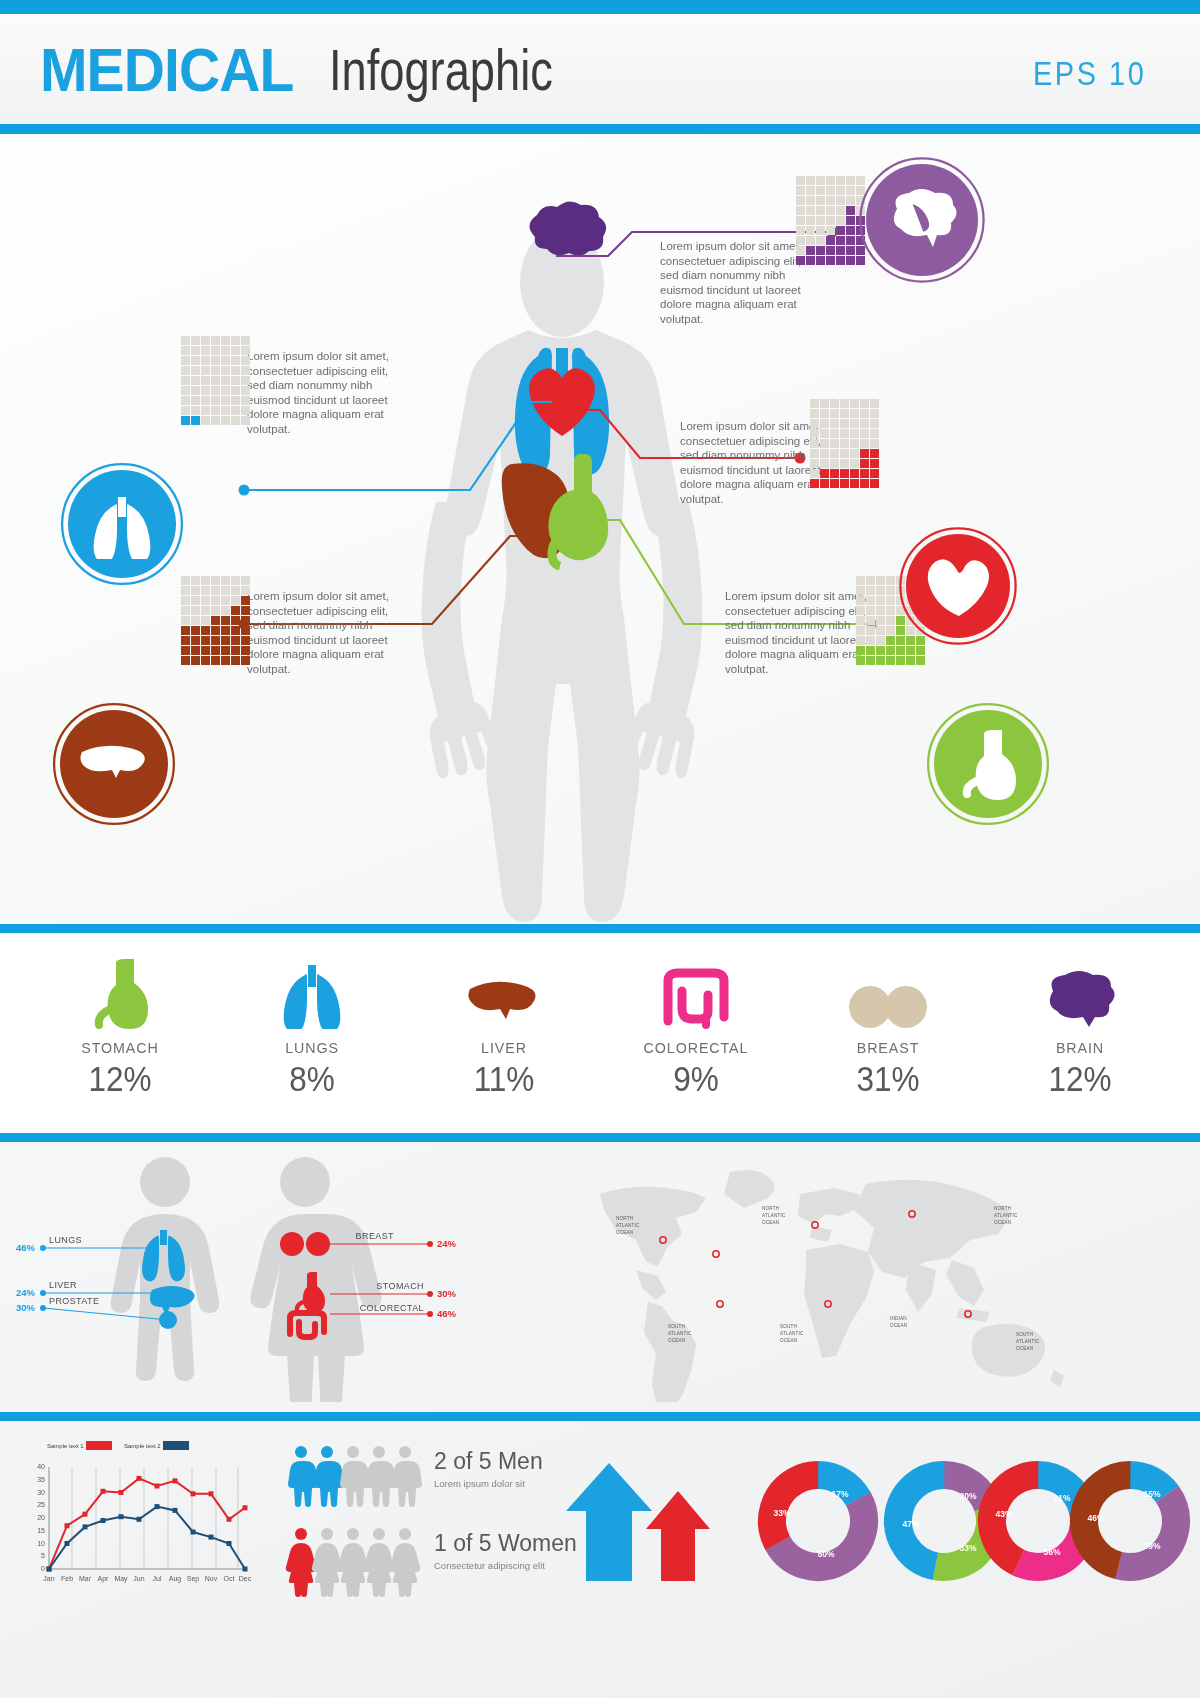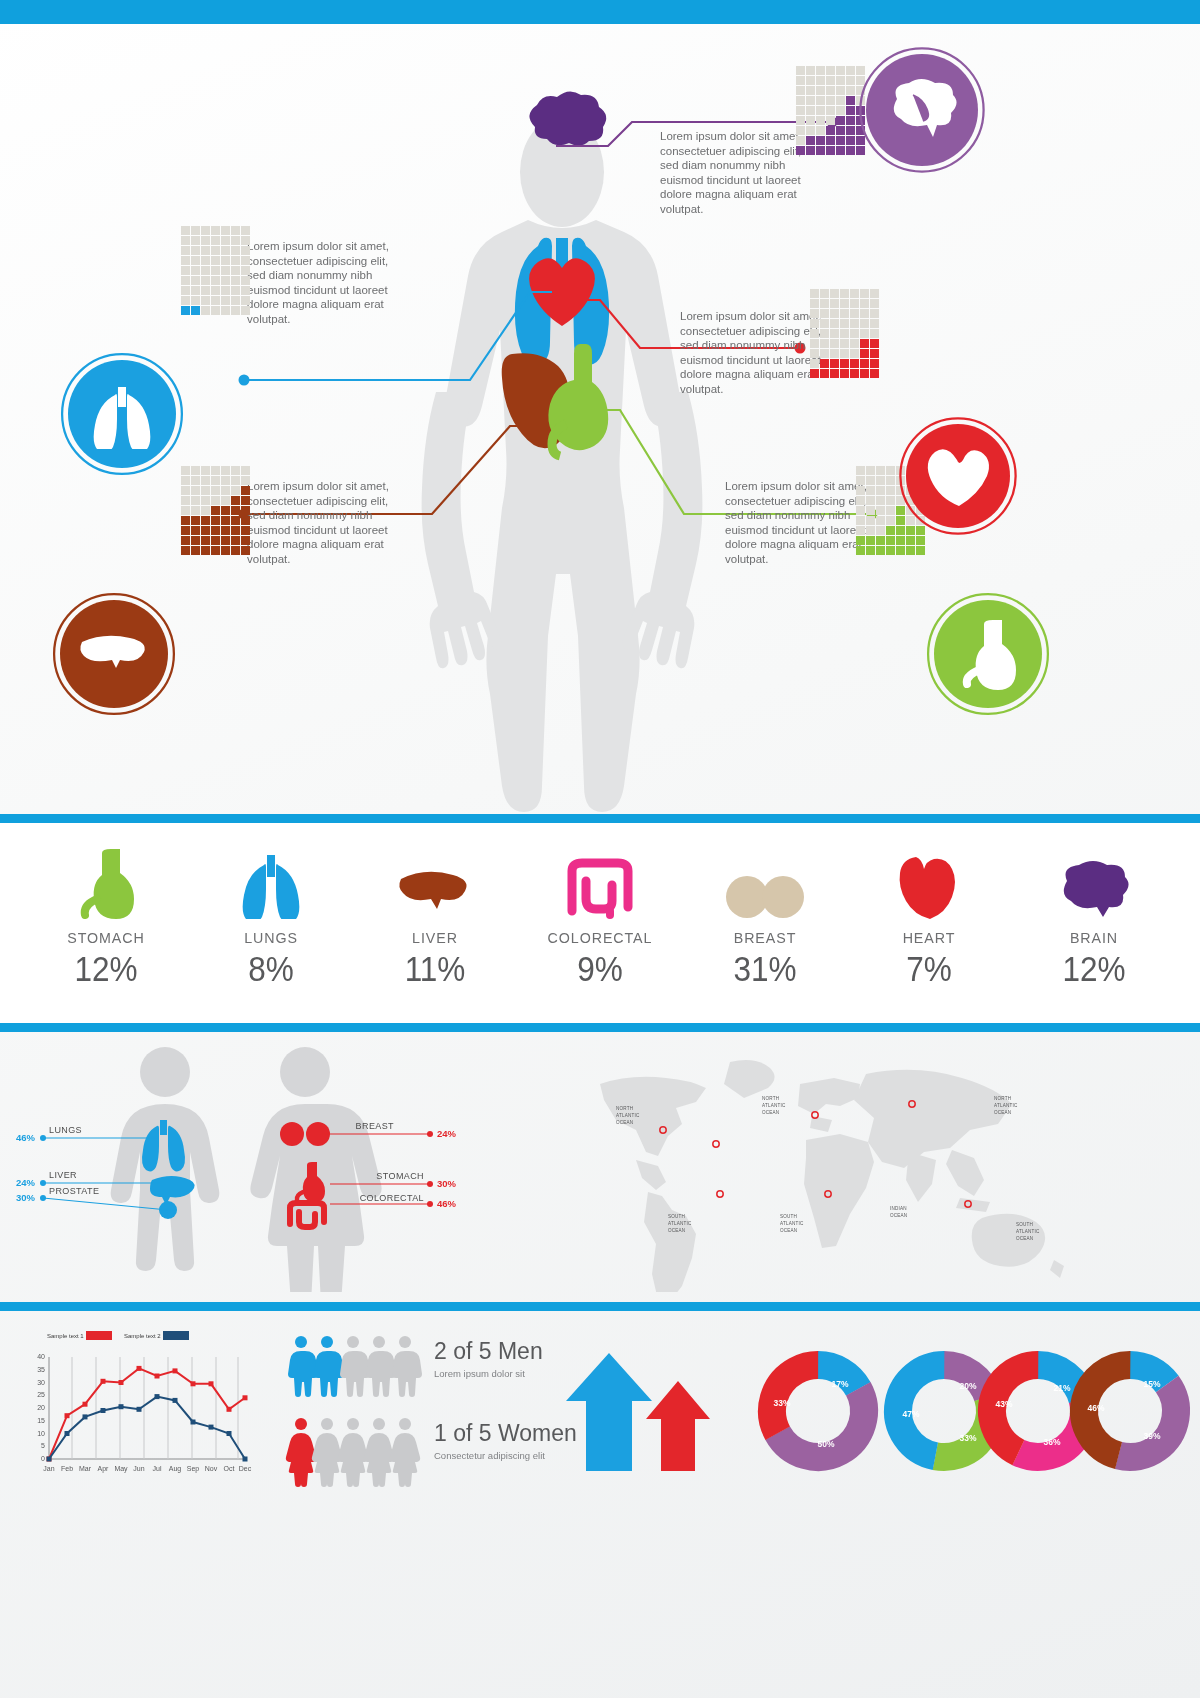--- a/index.html
+++ b/index.html
@@ -84,20 +84,25 @@
   .pp-sub  { font-size: 9.5px; fill: #808285; }
   .dlabel { font-size: 8.5px; fill: #ffffff; font-weight: bold; }
 </style>
 </head>
 <body>
 
 <div class="page">
 
   <div class="bar-blue" id="top-bar"></div>
 
+  <div class="header">
+    <span class="title-medical">MEDICAL</span>
+    <span class="title-info">Infographic</span>
+    <span class="eps">EPS 10</span>
+  </div>
 
   <div class="bar-blue" id="hdr-line"></div>
 
   <div class="body-section">
 
     <svg width="1200" height="790" style="position:absolute;left:0;top:0;">
 
       <g fill="#e2e3e4">
         <ellipse cx="562" cy="148" rx="42" ry="55"></ellipse>
         <path d="M528 196 q34 16 68 0 l28 12 q28 12 34 44 l22 120 q4 26 -14 30 q-16 4 -22 -20 l-18 -76 l-6 120 q-2 28 4 58 l14 128 q4 30 -2 58 l-12 92 q-4 26 -22 26 q-18 0 -18 -26 l-6 -150 l-8 -62 h-14 l-8 62 l-6 150 q0 26 -18 26 q-18 0 -22 -26 l-12 -92 q-6 -28 -2 -58 l14 -128 q6 -30 4 -58 l-6 -120 l-18 76 q-6 24 -22 20 q-18 -4 -14 -30 l22 -120 q6 -32 34 -44 z"></path>
@@ -587,29 +592,20 @@
       <div class="organ-ico">
         <svg width="80" height="44" viewBox="0 0 80 44">
             <circle cx="22" cy="22" r="21" fill="#d6c6ab"></circle>
             <circle cx="58" cy="22" r="21" fill="#d6c6ab"></circle>
           </svg>
       </div>
       <div class="organ-name">BREAST</div>
       <div class="organ-pct">31%</div>
     </div>
 
-    <div class="organ-card">
-      <div class="organ-ico">
-        <svg width="66" height="66" viewBox="0 0 66 66">
-            <path fill="#e3262b" d="M20 4 q-14 2 -16 16 q-2 14 6 28 q8 14 24 18 q16 -6 22 -22 q6 -16 0 -28 q-6 -12 -18 -10 q-8 2 -10 10 q-2 -10 -8 -12 z"></path>
-          </svg>
-      </div>
-      <div class="organ-name">HEART</div>
-      <div class="organ-pct">7%</div>
-    </div>
 
     <div class="organ-card">
       <div class="organ-ico">
         <svg width="78" height="58" viewBox="0 0 78 58">
             <path fill="#5b2d82" d="M12 20 Q6 6 24 4 Q38 -4 52 4 Q70 2 70 16 Q78 24 68 34 Q70 48 54 46 L48 56 L42 46 Q24 50 16 40 Q4 34 12 20 Z"></path>
           </svg>
       </div>
       <div class="organ-name">BRAIN</div>
       <div class="organ-pct">12%</div>
     </div>

